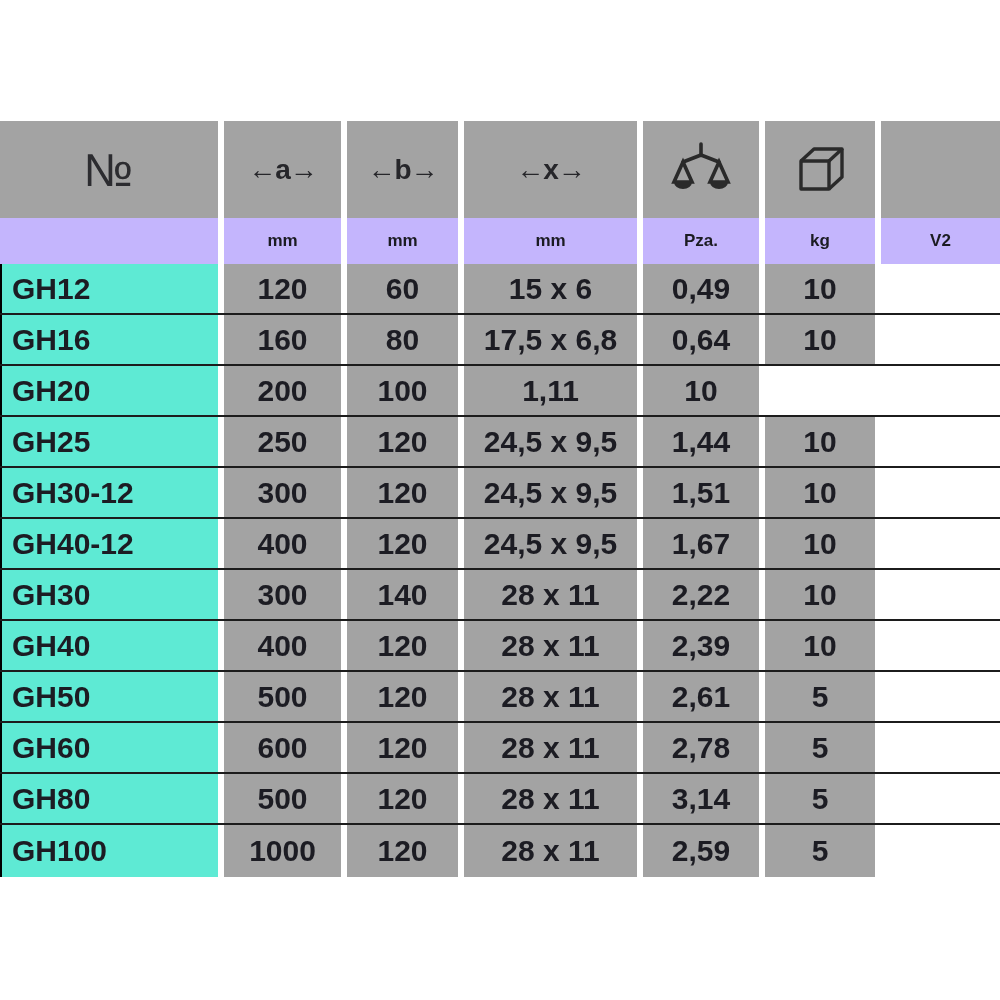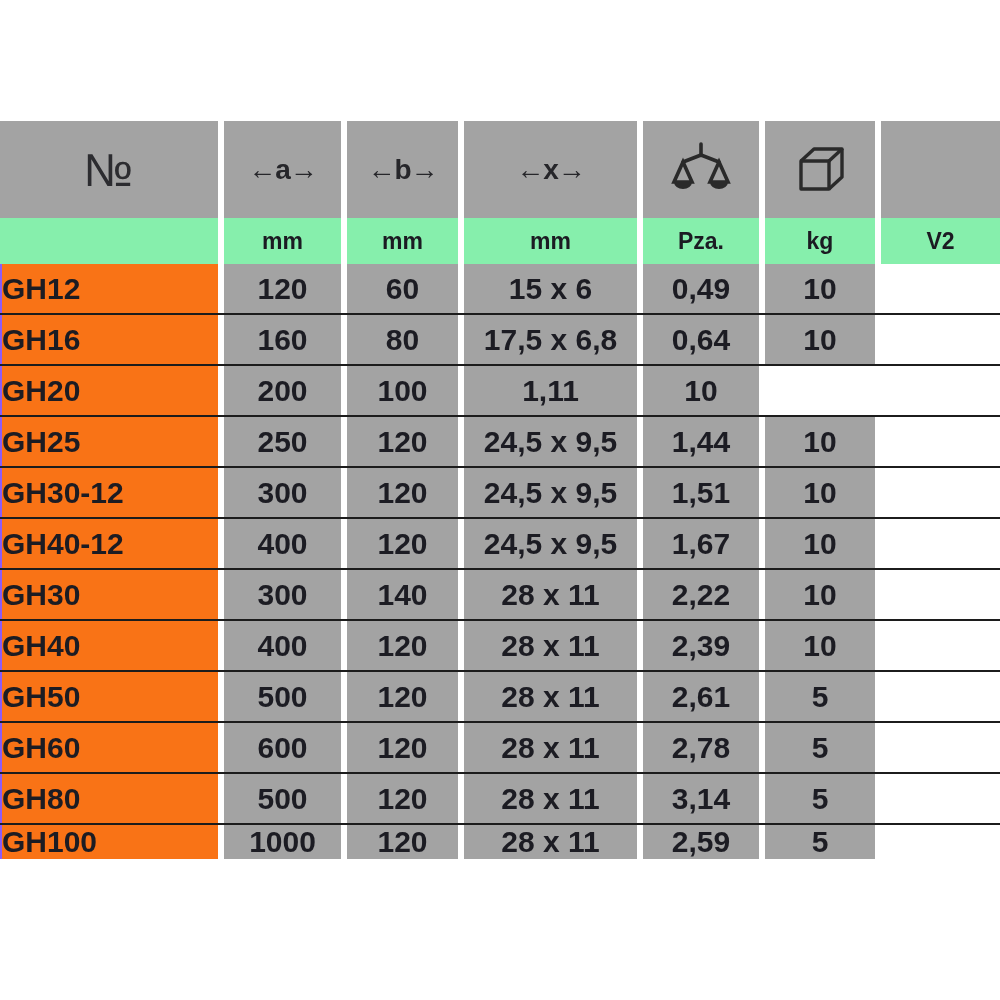--- a/index.html
+++ b/index.html
@@ -31,34 +31,35 @@
     display: flex;
     align-items: center;
     justify-content: center;
     box-sizing: border-box;
     overflow: hidden;
   }
   
   .hrow1 { height: 97px; }
   .hrow1 .cell { background: #a3a3a3; color: #2c2c30; }
   .hrow2 { height: 46px; }
-  .hrow2 .cell { background: #86efac; color: #1b1b22; font-weight: bold; font-size: 23px; }
+  .hrow2 .cell { background: #c4b5fd; color: #1b1b22; font-weight: bold; font-size: 17px; }
   .no-glyph { font-size: 46px; font-weight: 400; letter-spacing: 1px; }
   .dim-label { font-size: 28px; font-weight: bold; letter-spacing: -1px; color: #26262a; }
   
   .brow {
     height: 51px;
     border-bottom: 2px solid #1c1c1c;
   }
-  .brow:last-child { border-bottom: none; height: 34px; }
+  .brow:last-child { border-bottom: none; height: 52px; }
   .brow .cell { font-weight: bold; font-size: 30px; color: #1c1c23; }
   .c-no {
-    background: #f97316;
+    background: #5eead4;
     justify-content: flex-start !important;
-    border-left: 2px solid #8b5cf6;
+    padding-left: 10px;
+    border-left: 2px solid #000000;
   }
   .c-data { background: #a3a3a3; }
   .c-empty { background: #ffffff; }
   .icon-svg { display: block; }
 </style>
 </head>
 <body>
 
 <div class="page">
   <div class="tbl">

